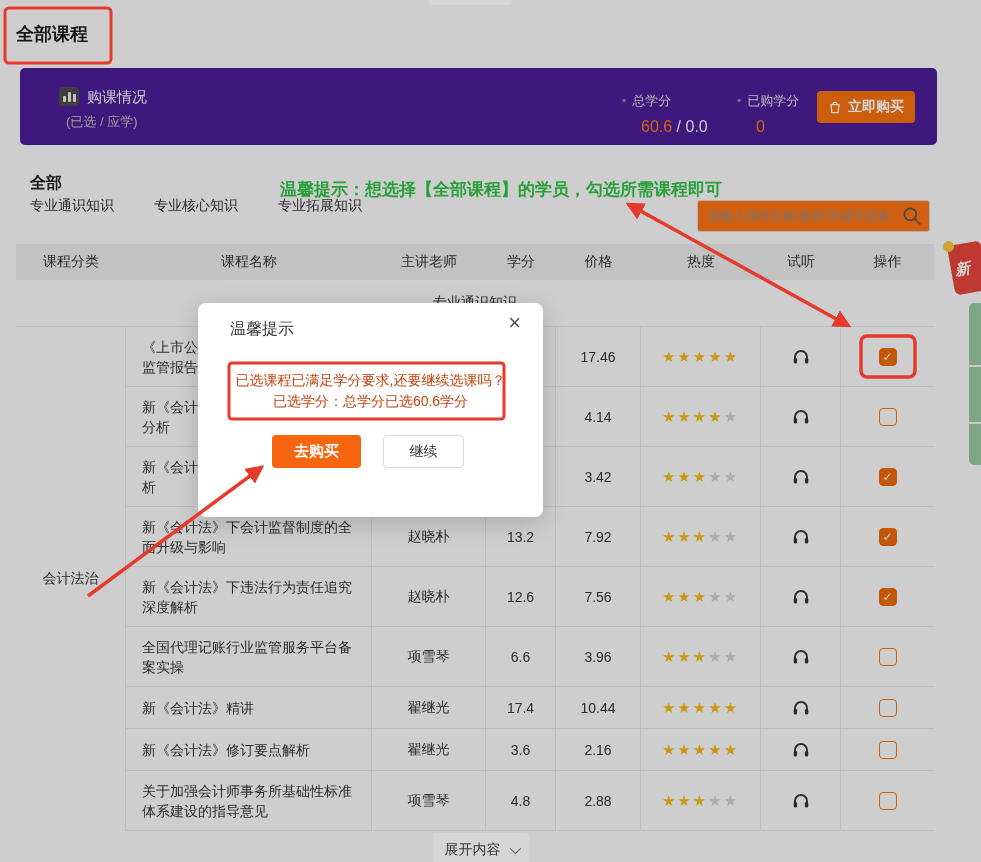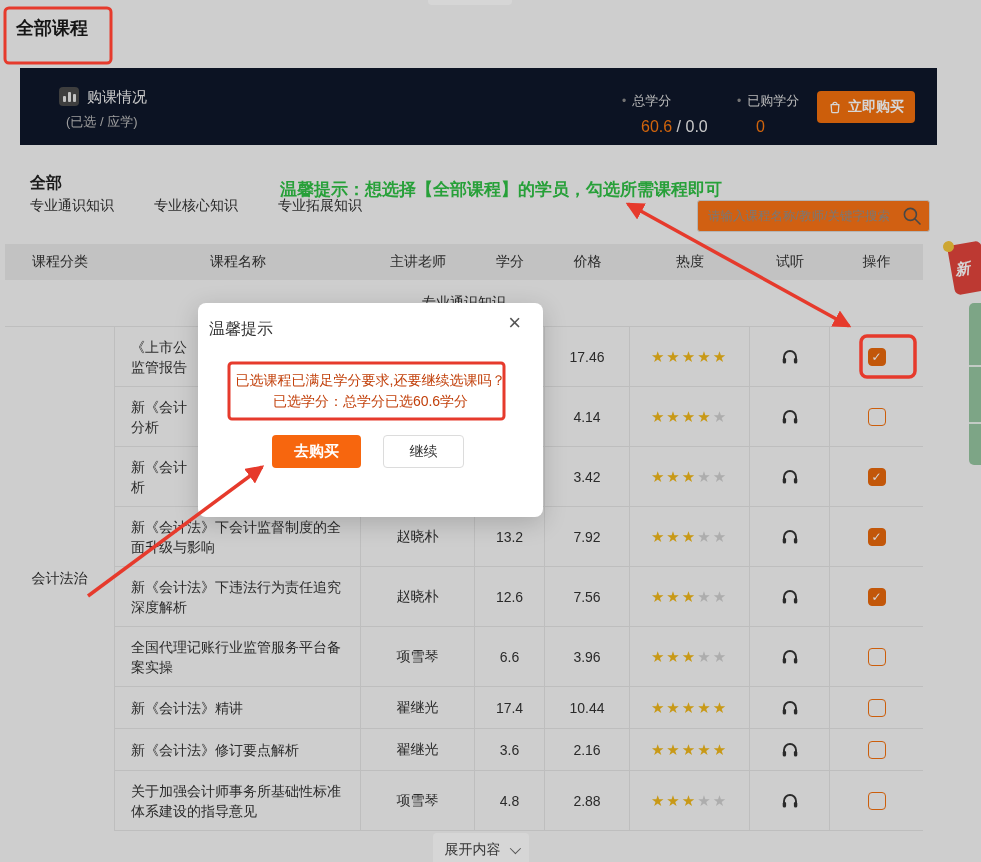--- a/index.html
+++ b/index.html
@@ -1,25 +1,25 @@
 <!DOCTYPE html>
 <html><head>
 <meta charset="utf-8">
 <style>
   html,body{margin:0;padding:0;}
   body{font-family:"Liberation Sans","DejaVu Sans",sans-serif;}
   .stage{position:relative;width:981px;height:862px;overflow:hidden;background:#f6f6f6;}
 
   
   .page{position:absolute;inset:0;z-index:1;}
-  .page-title{position:absolute;left:16px;top:16px;font-size:18px;font-weight:bold;color:#1a1a1a;}
+  .page-title{position:absolute;left:16px;top:22px;font-size:18px;font-weight:bold;color:#1a1a1a;}
   .top-sliver{position:absolute;left:428px;top:0;width:84px;height:5px;background:#ffffff;border-radius:0 0 4px 4px;}
 
   
-  .dark-bar{position:absolute;left:20px;top:68px;width:917px;height:77px;background:#0f172a;border-radius:0;}
+  .dark-bar{position:absolute;left:20px;top:68px;width:917px;height:77px;background:#4c1d95;border-radius:5px;}
   .bar-icon{position:absolute;left:39px;top:19px;width:20px;height:19px;background:#4a4a4a;border-radius:4px;display:flex;align-items:flex-end;justify-content:center;gap:2px;padding-bottom:4px;box-sizing:border-box;}
   .bar-icon i{display:block;width:3px;background:#e8e8e8;border-radius:1px;}
   .bar-icon i:nth-child(1){height:6px;}.bar-icon i:nth-child(2){height:10px;}.bar-icon i:nth-child(3){height:8px;}
   .bar-title{position:absolute;left:67px;top:20px;font-size:15px;color:#f2f2f2;}
   .bar-sub{position:absolute;left:46px;top:45px;font-size:13px;color:#bdbdbd;}
   .stat{position:absolute;top:24px;margin-left:48px;}
   .stat-1{left:554px;}
   .stat-2{left:669px;}
   .stat-label{font-size:13px;color:#dcdcdc;}
   .stat-dot{color:#8a8a8a;margin-right:6px;font-size:12px;}
@@ -32,21 +32,21 @@
   .section-all{position:absolute;left:30px;top:173px;font-size:16px;font-weight:bold;color:#222;}
   .green-tip{position:absolute;left:280px;top:178px;font-size:17px;font-weight:bold;color:#2fbf44;}
   .tabs{position:absolute;left:30px;top:196px;}
   .tab{display:inline-block;margin-right:40px;font-size:14px;color:#333;cursor:pointer;}
   .search-box{position:absolute;left:697px;top:200px;width:233px;height:32px;background:#f97316;border:1px solid #d7d7d7;border-radius:3px;display:flex;align-items:center;box-sizing:border-box;}
   .search-box input{flex:1;border:none;outline:none;background:transparent;padding:0 6px 0 10px;font-size:12.5px;color:#333;font-family:inherit;}
   .search-box input::placeholder{color:#8f8f8f;}
   .search-ico{width:20px;height:20px;margin-right:7px;flex:none;cursor:pointer;}
 
   
-  .ctable{position:absolute;left:5px;top:244px;width:918px;background:#f6f6f6;}
+  .ctable{position:absolute;left:16px;top:244px;width:918px;background:#f6f6f6;}
   .thead{display:grid;grid-template-columns:110px 246px 114px 70px 85px 120px 80px 93px;height:36px;background:#e7e7e7;}
   .th{display:flex;align-items:center;justify-content:center;font-size:14px;color:#333;}
   .group-row{height:46px;display:flex;align-items:center;justify-content:center;font-size:14px;color:#333;border-bottom:1px solid #e3e3e3;}
   .tbody{display:flex;}
   .cat-cell{width:110px;flex:none;border-right:1px solid #e3e3e3;display:flex;align-items:center;justify-content:center;font-size:14px;color:#333;box-sizing:border-box;font-family:Liberation Serif, serif;}
   .rows{flex:1;}
   .trow{display:grid;grid-template-columns:246px 114px 70px 85px 120px 80px 93px;border-bottom:1px solid #e3e3e3;}
   .cell{display:flex;align-items:center;font-size:14px;color:#333;border-right:1px solid #e3e3e3;box-sizing:border-box;}
   .cell:last-child{border-right:none;}
   .cell.name{padding:9px 16px;line-height:20px;white-space:pre-line;}
@@ -67,21 +67,21 @@
   .side-strip{position:absolute;left:969px;top:303px;width:12px;height:162px;background:#96c5a0;border-radius:5px 0 0 5px;}
   .side-strip i{display:block;position:absolute;left:0;width:100%;height:1.5px;background:#e9f2eb;}
   .side-strip i:nth-child(1){top:62px;}
   .side-strip i:nth-child(2){top:119px;}
 
   
   .dim{position:absolute;inset:0;background:rgba(0,0,0,0.16);z-index:5;}
 
   
   .modal{position:absolute;left:198px;top:303px;width:345px;height:214px;background:#fff;border-radius:8px;box-shadow:0 6px 24px rgba(0,0,0,0.18);z-index:10;}
-  .m-title{position:absolute;left:11px;top:16px;font-size:16px;color:#333;font-weight:500;}
+  .m-title{position:absolute;left:32px;top:16px;font-size:16px;color:#333;font-weight:500;}
   .m-close{position:absolute;right:16px;top:8px;font-size:22px;color:#555;background:none;border:none;cursor:pointer;line-height:1;font-family:inherit;}
   .m-msg{position:absolute;left:0;top:67px;width:100%;text-align:center;font-size:14px;color:#c2410c;line-height:21px;}
   .m-confirm{position:absolute;left:74px;top:132px;width:89px;height:33px;background:#f7660e;border:none;border-radius:4px;color:#fff;font-size:15px;font-weight:bold;cursor:pointer;font-family:inherit;}
   .m-cancel{position:absolute;left:185px;top:132px;width:81px;height:33px;background:#fff;border:1px solid #dcdcdc;border-radius:4px;color:#333;font-size:14px;cursor:pointer;font-family:inherit;}
 
   
   .annot{position:absolute;inset:0;z-index:20;pointer-events:none;}
 </style>
 </head>
 <body>

